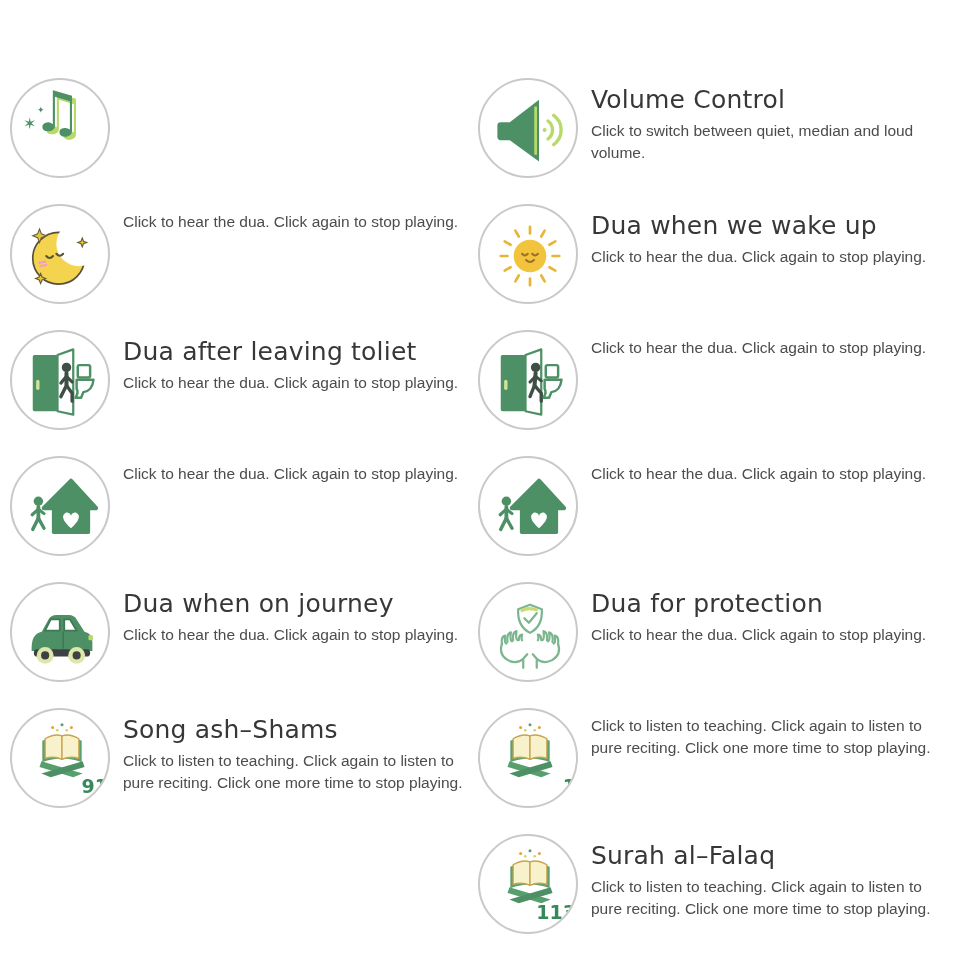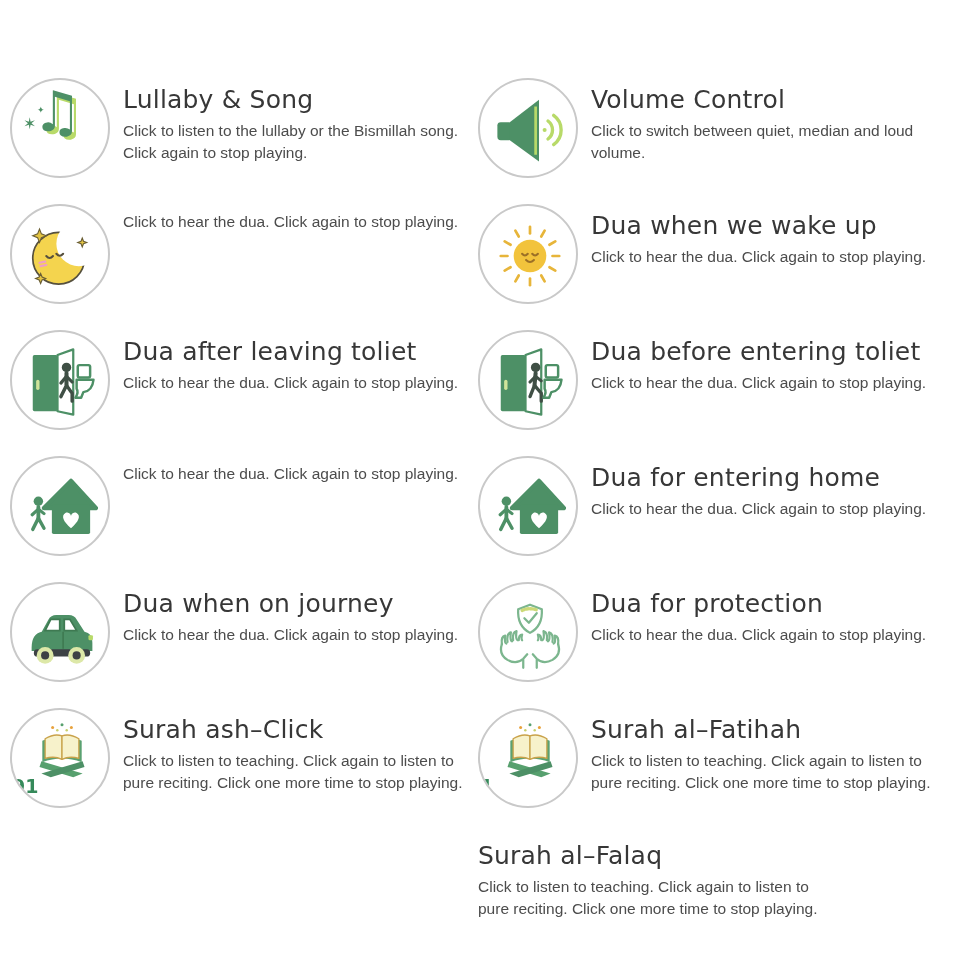--- a/index.html
+++ b/index.html
@@ -26,39 +26,35 @@
   .desc{font-size:15.5px;line-height:22px;color:#4c4c4c;}
   
   .note{
     position:absolute;left:20px;top:4px;font-size:56px;line-height:1;
     font-family:"DejaVu Sans",sans-serif;color:#4d9066;
     text-shadow:4px 3px 0 #b8da69;
   }
   .spark1{position:absolute;left:11px;top:36px;font-size:16px;color:#4d9066;line-height:1;}
   .spark2{position:absolute;left:25px;top:26px;font-size:9px;color:#4d9066;line-height:1;}
   .badge{
-    position:absolute;bottom:9px;left:0;width:100%;text-align:left;
+    position:absolute;bottom:9px;left:0;width:100%;text-align:right;
     font-family:"DejaVu Sans",sans-serif;font-weight:bold;font-size:19px;color:#35895a;
   }
 </style>
 </head>
 <body>
 
 <div class="page">
   <div class="grid">
 
     <div class="cell">
       <div class="circle">
         <span class="note">♫</span>
         <span class="spark1">✶</span>
         <span class="spark2">✦</span>
-      </div>
-      <div class="text">
-        <div class="title">Lullaby &amp; Song</div>
-        <div class="desc">Click to listen to the lullaby or the Bismillah song. Click again to stop playing.</div>
       </div>
     </div>
 
     <div class="cell">
       <div class="circle">
         <svg viewBox="0 0 64 64">
           <rect x="3" y="25" width="13" height="16" rx="3" fill="#4d9066"></rect>
           <polygon points="14,25 40,5 40,60 14,41" fill="#4d9066"></polygon>
           <line x1="37" y1="11" x2="37" y2="54" stroke="#b8da69" stroke-width="2.4"></line>
           <circle cx="45" cy="32" r="1.8" fill="#b8da69"></circle>
@@ -159,21 +155,20 @@
             <path d="M36 35 L32 45 M36 35 L42 42 L42 49" stroke-width="3" fill="none"></path>
             <path d="M37 27 L32 32 M37 27 L42 31" stroke-width="2.8" fill="none"></path>
           </g>
           <g stroke="#4d9066" stroke-width="2.2" fill="none" stroke-linejoin="round" stroke-linecap="round">
             <rect x="46" y="17" width="11" height="11" rx="1.5"></rect>
             <path d="M45 30 L60 30 Q59 40 51 41 L49 46 L44 46 Q47 41 45 38 Z"></path>
           </g>
         </svg>
       </div>
       <div class="text">
-        <div class="title">Dua before entering toliet</div>
         <div class="desc">Click to hear the dua. Click again to stop playing.</div>
       </div>
     </div>
 
     <div class="cell">
       <div class="circle">
         <svg viewBox="0 0 64 64">
           <g stroke="#4d9066" fill="#4d9066" stroke-linecap="round">
             <circle cx="11" cy="26" r="4.2" stroke="none"></circle>
             <path d="M11 31 L11 41" stroke-width="3.4" fill="none"></path>
@@ -198,21 +193,20 @@
             <path d="M11 31 L11 41" stroke-width="3.4" fill="none"></path>
             <path d="M11 41 L6 51 M11 41 L16 50" stroke-width="3" fill="none"></path>
             <path d="M11 33 L5.5 38 M11 33 L16 37" stroke-width="2.8" fill="none"></path>
           </g>
           <polygon points="16,32 40,8 62,32" fill="#4d9066" stroke="#4d9066" stroke-width="4" stroke-linejoin="round"></polygon>
           <rect x="23" y="29" width="34" height="26" rx="1.5" fill="#4d9066"></rect>
           <path d="M40 50 C33 44 31 39 35 36.5 C38 35 40 38 40 39 C40 38 42 35 45 36.5 C49 39 47 44 40 50 Z" fill="#ffffff"></path>
         </svg>
       </div>
       <div class="text">
-        <div class="title">Dua for entering home</div>
         <div class="desc">Click to hear the dua. Click again to stop playing.</div>
       </div>
     </div>
 
     <div class="cell">
       <div class="circle">
         <svg viewBox="0 0 64 64">
           <path d="M5 44 Q5 32 14 30 L20 19 Q22 15 27 15 H38 Q43 15 45 19 L52 30 Q59 31 59 40 V47 H5 Z" fill="#4d9066"></path>
           <polygon points="22,19 30,19 30,29 17,29" fill="#ffffff" stroke="#3f7a52" stroke-width="1.6"></polygon>
           <polygon points="34,19 39,19 45,29 34,29" fill="#ffffff" stroke="#3f7a52" stroke-width="1.6"></polygon>
@@ -268,21 +262,21 @@
           <circle cx="37" cy="11" r="1.3" fill="#c9cf6a"></circle>
           <path d="M10 44 L54 57 L44 61 L8 50 Z" fill="#57a06e"></path>
           <path d="M54 44 L10 57 L20 61 L56 50 Z" fill="#4d9066"></path>
           <path d="M11 22 Q32 13 53 22 L53 45 Q32 37 11 45 Z" fill="#5aa171"></path>
           <path d="M14 20 Q24 14 32 17 L32 42 Q24 38 14 41 Z" fill="#f7f2cb" stroke="#c9a24a" stroke-width="1.4" stroke-linejoin="round"></path>
           <path d="M50 20 Q40 14 32 17 L32 42 Q40 38 50 41 Z" fill="#f7f2cb" stroke="#c9a24a" stroke-width="1.4" stroke-linejoin="round"></path>
         </svg>
         <span class="badge">91</span>
       </div>
       <div class="text">
-        <div class="title">Surah ash–Click</div>
+        <div class="title">Song ash–Shams</div>
         <div class="desc">Click to listen to teaching. Click again to listen to pure reciting. Click one more time to stop playing.</div>
       </div>
     </div>
 
     <div class="cell">
       <div class="circle book">
         <svg viewBox="0 0 64 64">
           <circle cx="22" cy="8" r="1.6" fill="#e8a23c"></circle>
             <circle cx="32" cy="5" r="1.6" fill="#57a06e"></circle>
           <circle cx="42" cy="8" r="1.6" fill="#e8a23c"></circle>
@@ -290,28 +284,42 @@
           <circle cx="37" cy="11" r="1.3" fill="#c9cf6a"></circle>
           <path d="M10 44 L54 57 L44 61 L8 50 Z" fill="#57a06e"></path>
           <path d="M54 44 L10 57 L20 61 L56 50 Z" fill="#4d9066"></path>
           <path d="M11 22 Q32 13 53 22 L53 45 Q32 37 11 45 Z" fill="#5aa171"></path>
           <path d="M14 20 Q24 14 32 17 L32 42 Q24 38 14 41 Z" fill="#f7f2cb" stroke="#c9a24a" stroke-width="1.4" stroke-linejoin="round"></path>
           <path d="M50 20 Q40 14 32 17 L32 42 Q40 38 50 41 Z" fill="#f7f2cb" stroke="#c9a24a" stroke-width="1.4" stroke-linejoin="round"></path>
         </svg>
         <span class="badge">1</span>
       </div>
       <div class="text">
-        <div class="title">Surah al–Fatihah</div>
         <div class="desc">Click to listen to teaching. Click again to listen to pure reciting. Click one more time to stop playing.</div>
       </div>
     </div>
 
     <div class="cell empty"></div>
 
     <div class="cell">
+      <div class="circle book">
+        <svg viewBox="0 0 64 64">
+          <circle cx="22" cy="8" r="1.6" fill="#e8a23c"></circle>
+            <circle cx="32" cy="5" r="1.6" fill="#57a06e"></circle>
+          <circle cx="42" cy="8" r="1.6" fill="#e8a23c"></circle>
+            <circle cx="27" cy="11" r="1.3" fill="#c9cf6a"></circle>
+          <circle cx="37" cy="11" r="1.3" fill="#c9cf6a"></circle>
+          <path d="M10 44 L54 57 L44 61 L8 50 Z" fill="#57a06e"></path>
+          <path d="M54 44 L10 57 L20 61 L56 50 Z" fill="#4d9066"></path>
+          <path d="M11 22 Q32 13 53 22 L53 45 Q32 37 11 45 Z" fill="#5aa171"></path>
+          <path d="M14 20 Q24 14 32 17 L32 42 Q24 38 14 41 Z" fill="#f7f2cb" stroke="#c9a24a" stroke-width="1.4" stroke-linejoin="round"></path>
+          <path d="M50 20 Q40 14 32 17 L32 42 Q40 38 50 41 Z" fill="#f7f2cb" stroke="#c9a24a" stroke-width="1.4" stroke-linejoin="round"></path>
+        </svg>
+        <span class="badge">113</span>
+      </div>
       <div class="text">
         <div class="title">Surah al–Falaq</div>
         <div class="desc">Click to listen to teaching. Click again to listen to pure reciting. Click one more time to stop playing.</div>
       </div>
     </div>
 
   </div>
 </div>
 
 </body></html>

